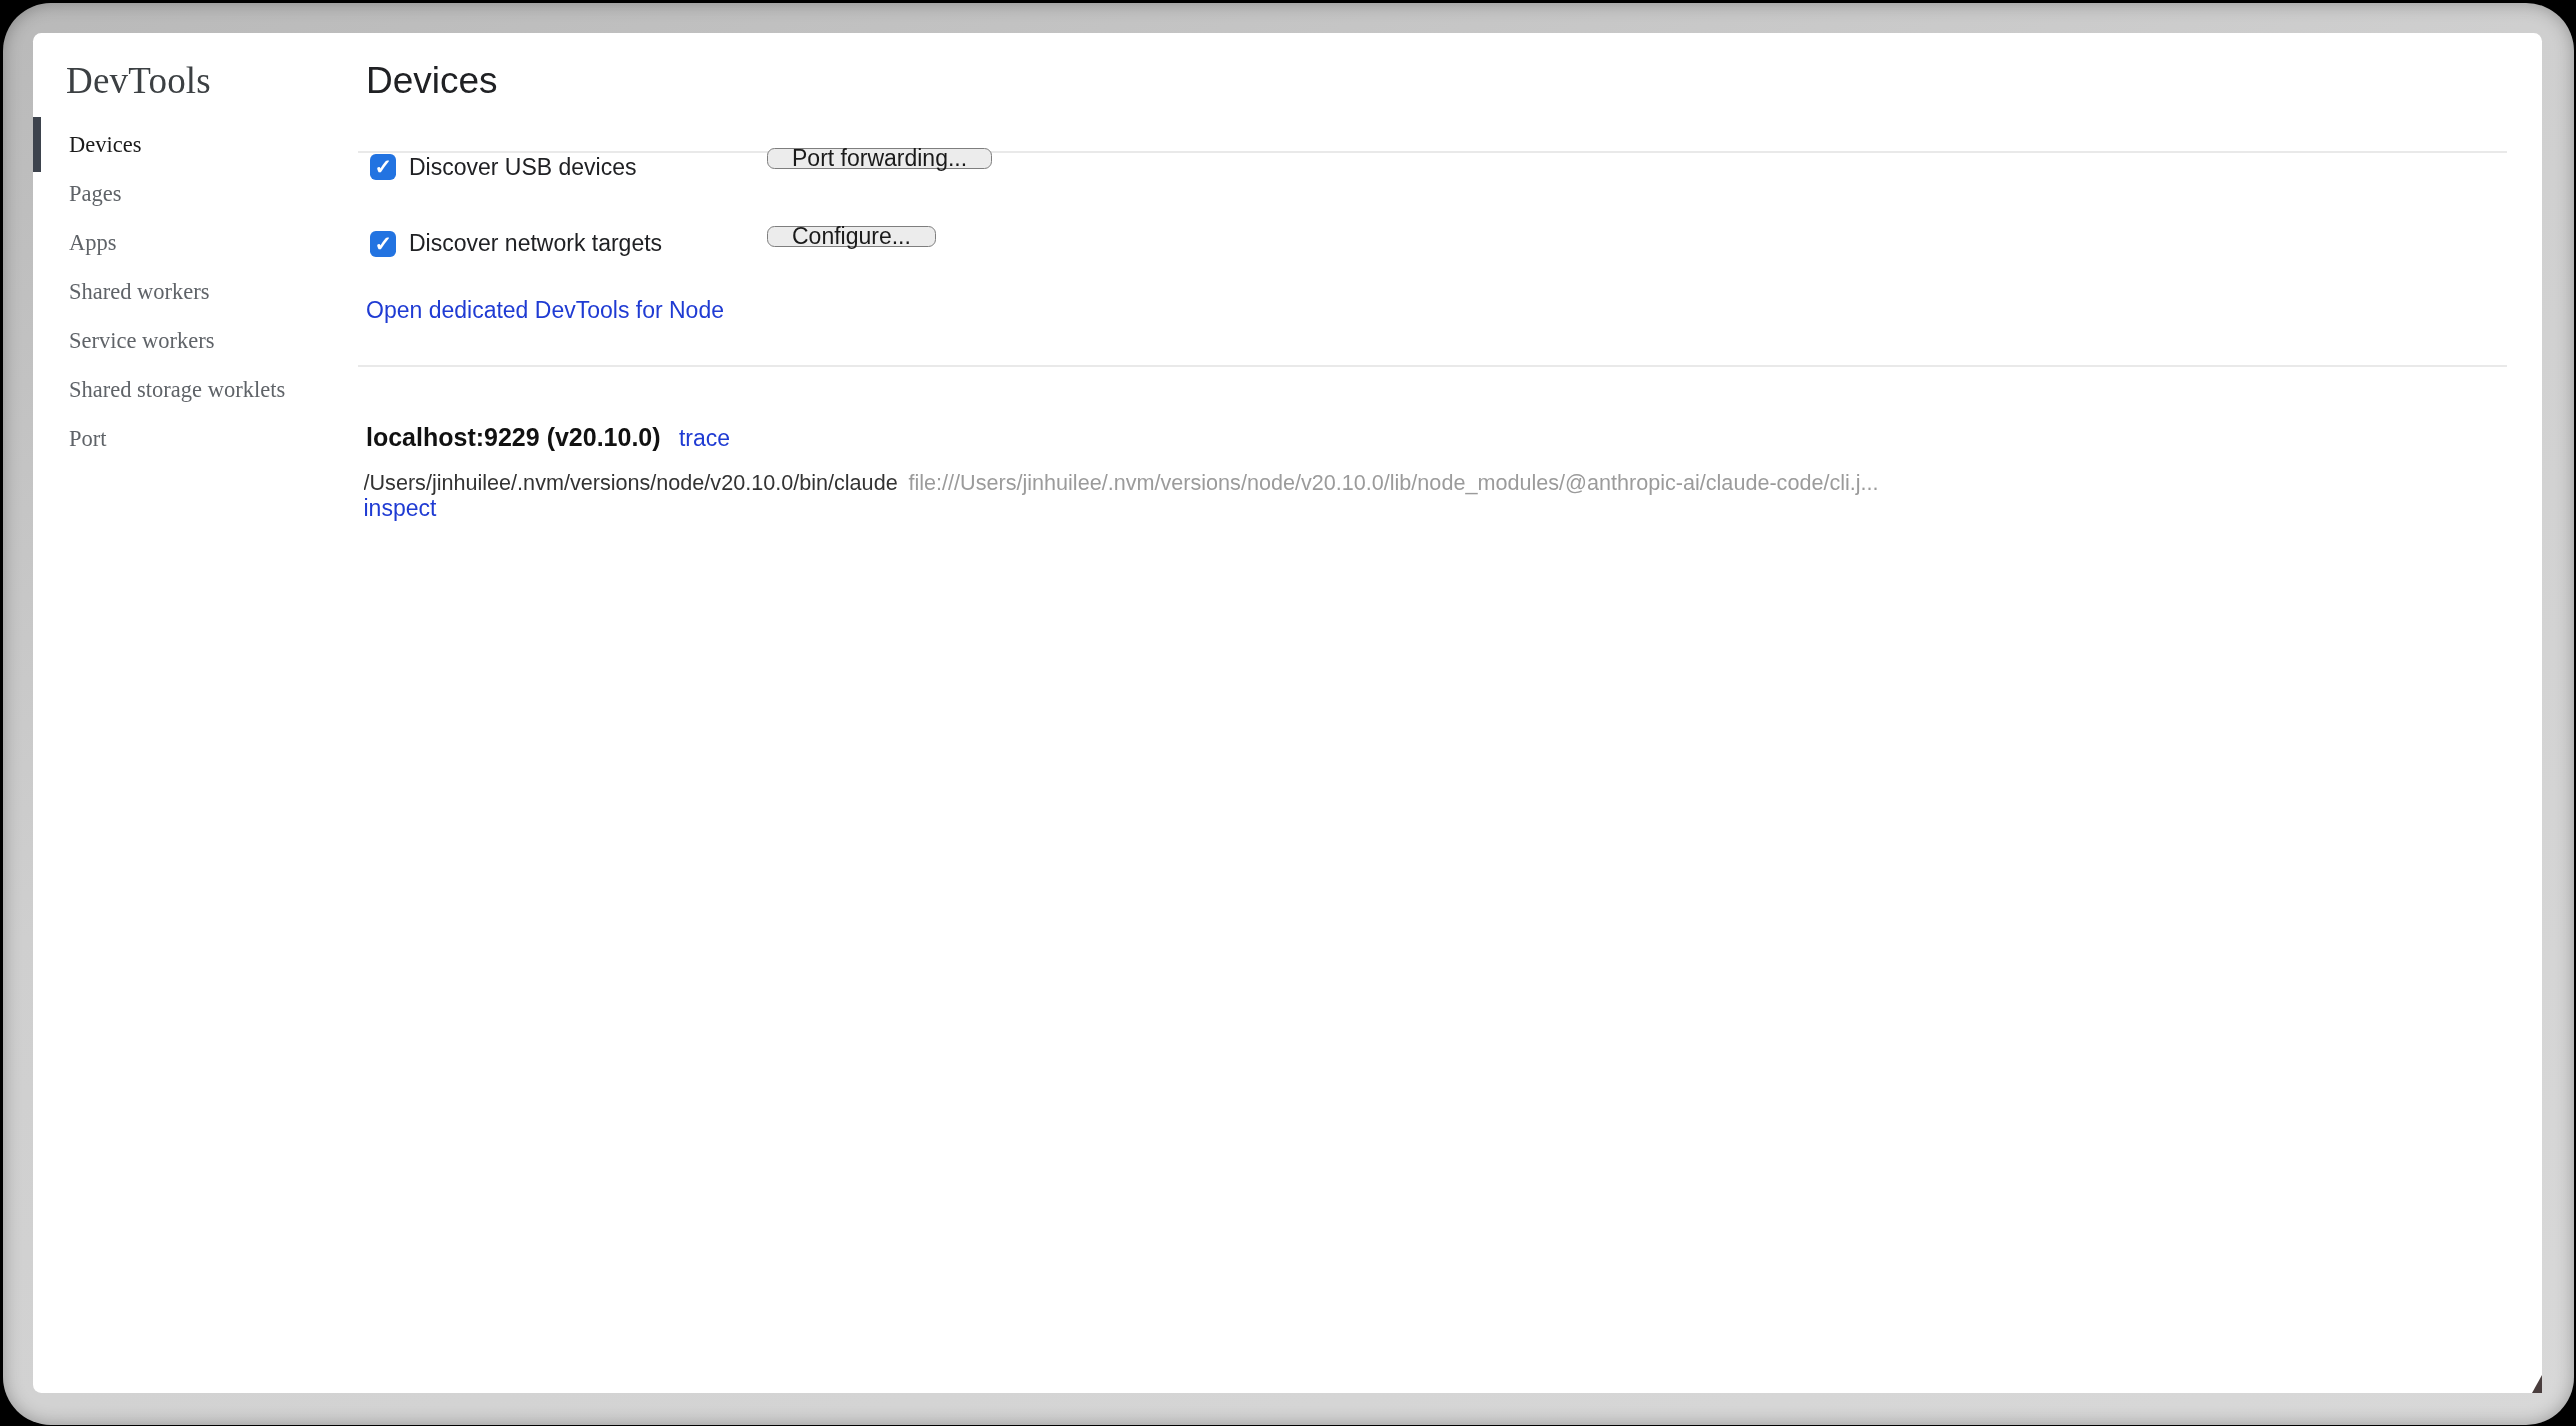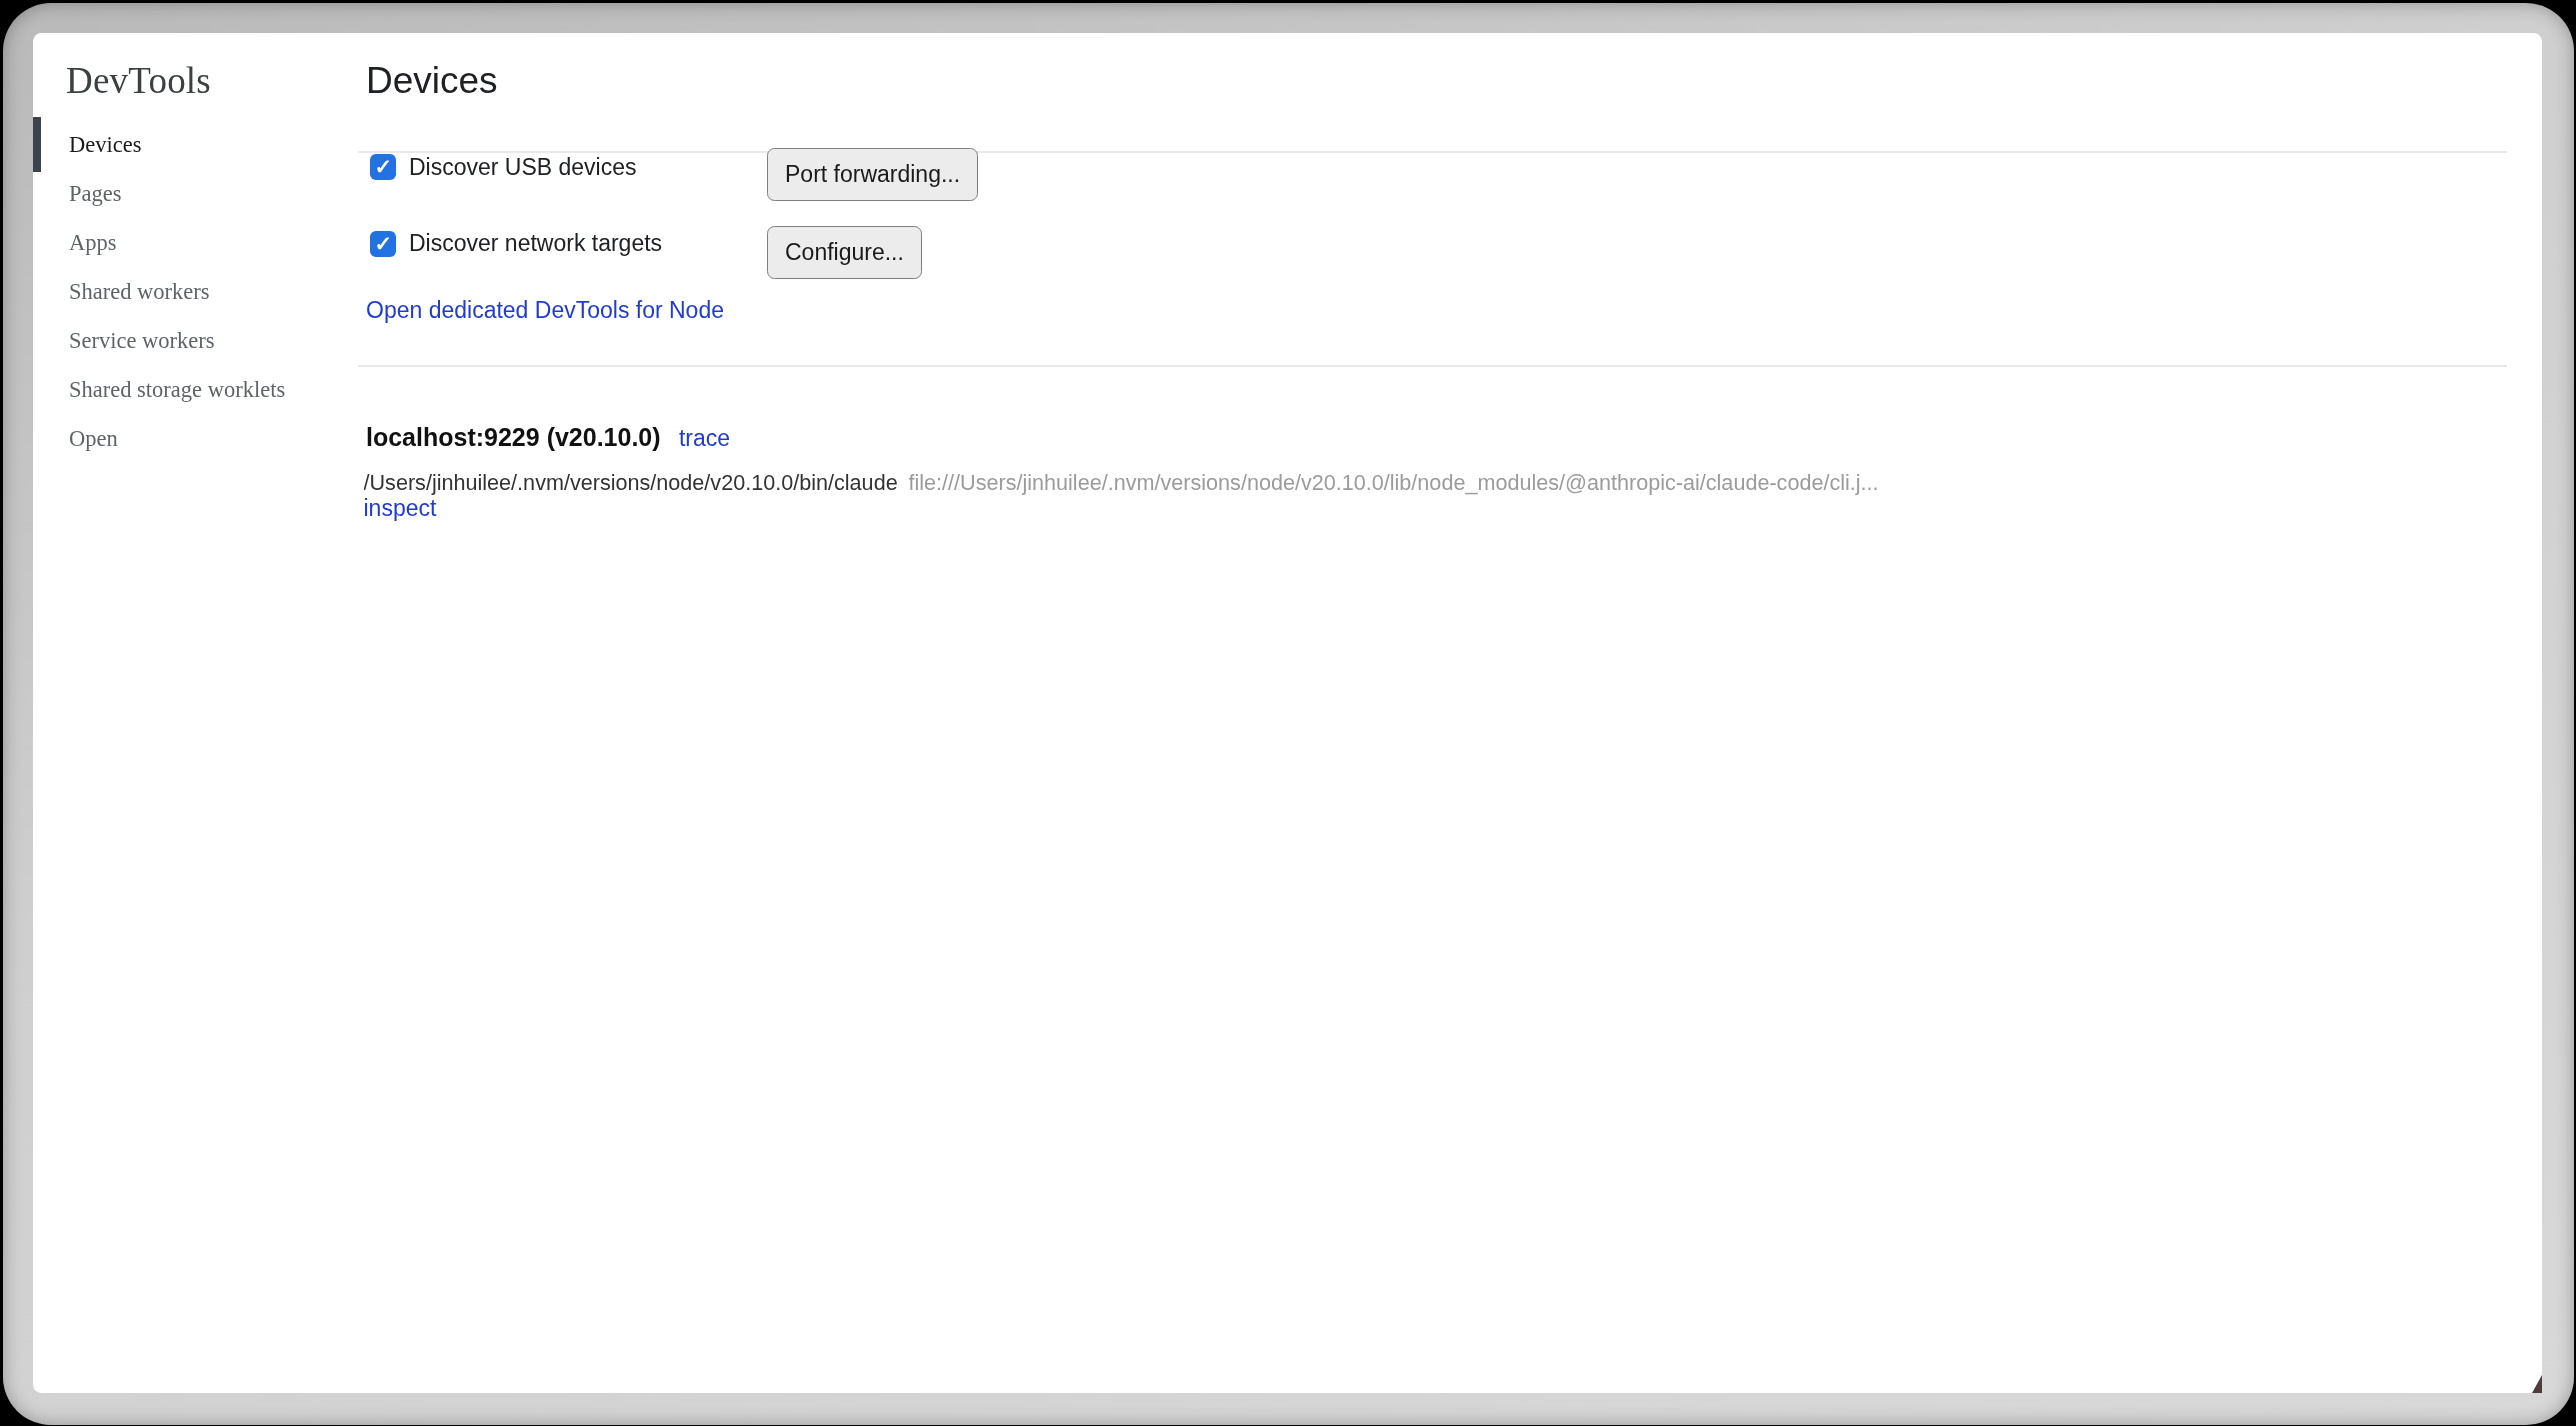--- a/index.html
+++ b/index.html
@@ -57,21 +57,21 @@
   .checkbox .check {
     color:#fff; font-size:21px; font-weight:bold; line-height:1;
     transform:translateY(-0.8px);
   }
   .cb-usb { left:4.2px; top:121px; }
   .cb-net { left:4.2px; top:198px; }
   .row-label { position:absolute; left:43px; font-size:23px; line-height:28px; color:#202124; }
   .lbl-usb { top:120px; }
   .lbl-net { top:196px; }
   .btn {
-    position:absolute; height:53px; padding:0 17px;
+    position:absolute; height:21px; padding:0 24px;
     background:#ececec; border:1.7px solid #7e7e7e; border-radius:7.5px;
     font-family:"Liberation Sans", sans-serif;
     font-size:23px; color:#1a1a1a; cursor:pointer;
     display:inline-flex; align-items:center;
   }
   .btn-port { left:401px; top:115px; }
   .btn-conf { left:401px; top:193px; }
   a.link { color:#1f3bd3; text-decoration:none; cursor:pointer; }
   .node-link { position:absolute; left:0; top:263px; font-size:23px; line-height:28px; }
   
@@ -131,21 +131,21 @@
       <div class="tab">
 
         <span>Service workers</span>
       </div>
       <div class="tab">
 
         <span>Shared storage worklets</span>
       </div>
       <div class="tab">
 
-        <span>Open</span>
+        <span>Port</span>
       </div>
     </div>
   </div>
 
   <div class="main">
     <div class="page-title">Devices</div>
     <div class="divider d1"></div>
 
     <span class="checkbox cb-usb" role="checkbox" aria-checked="true">
       <span class="check">✓</span>

